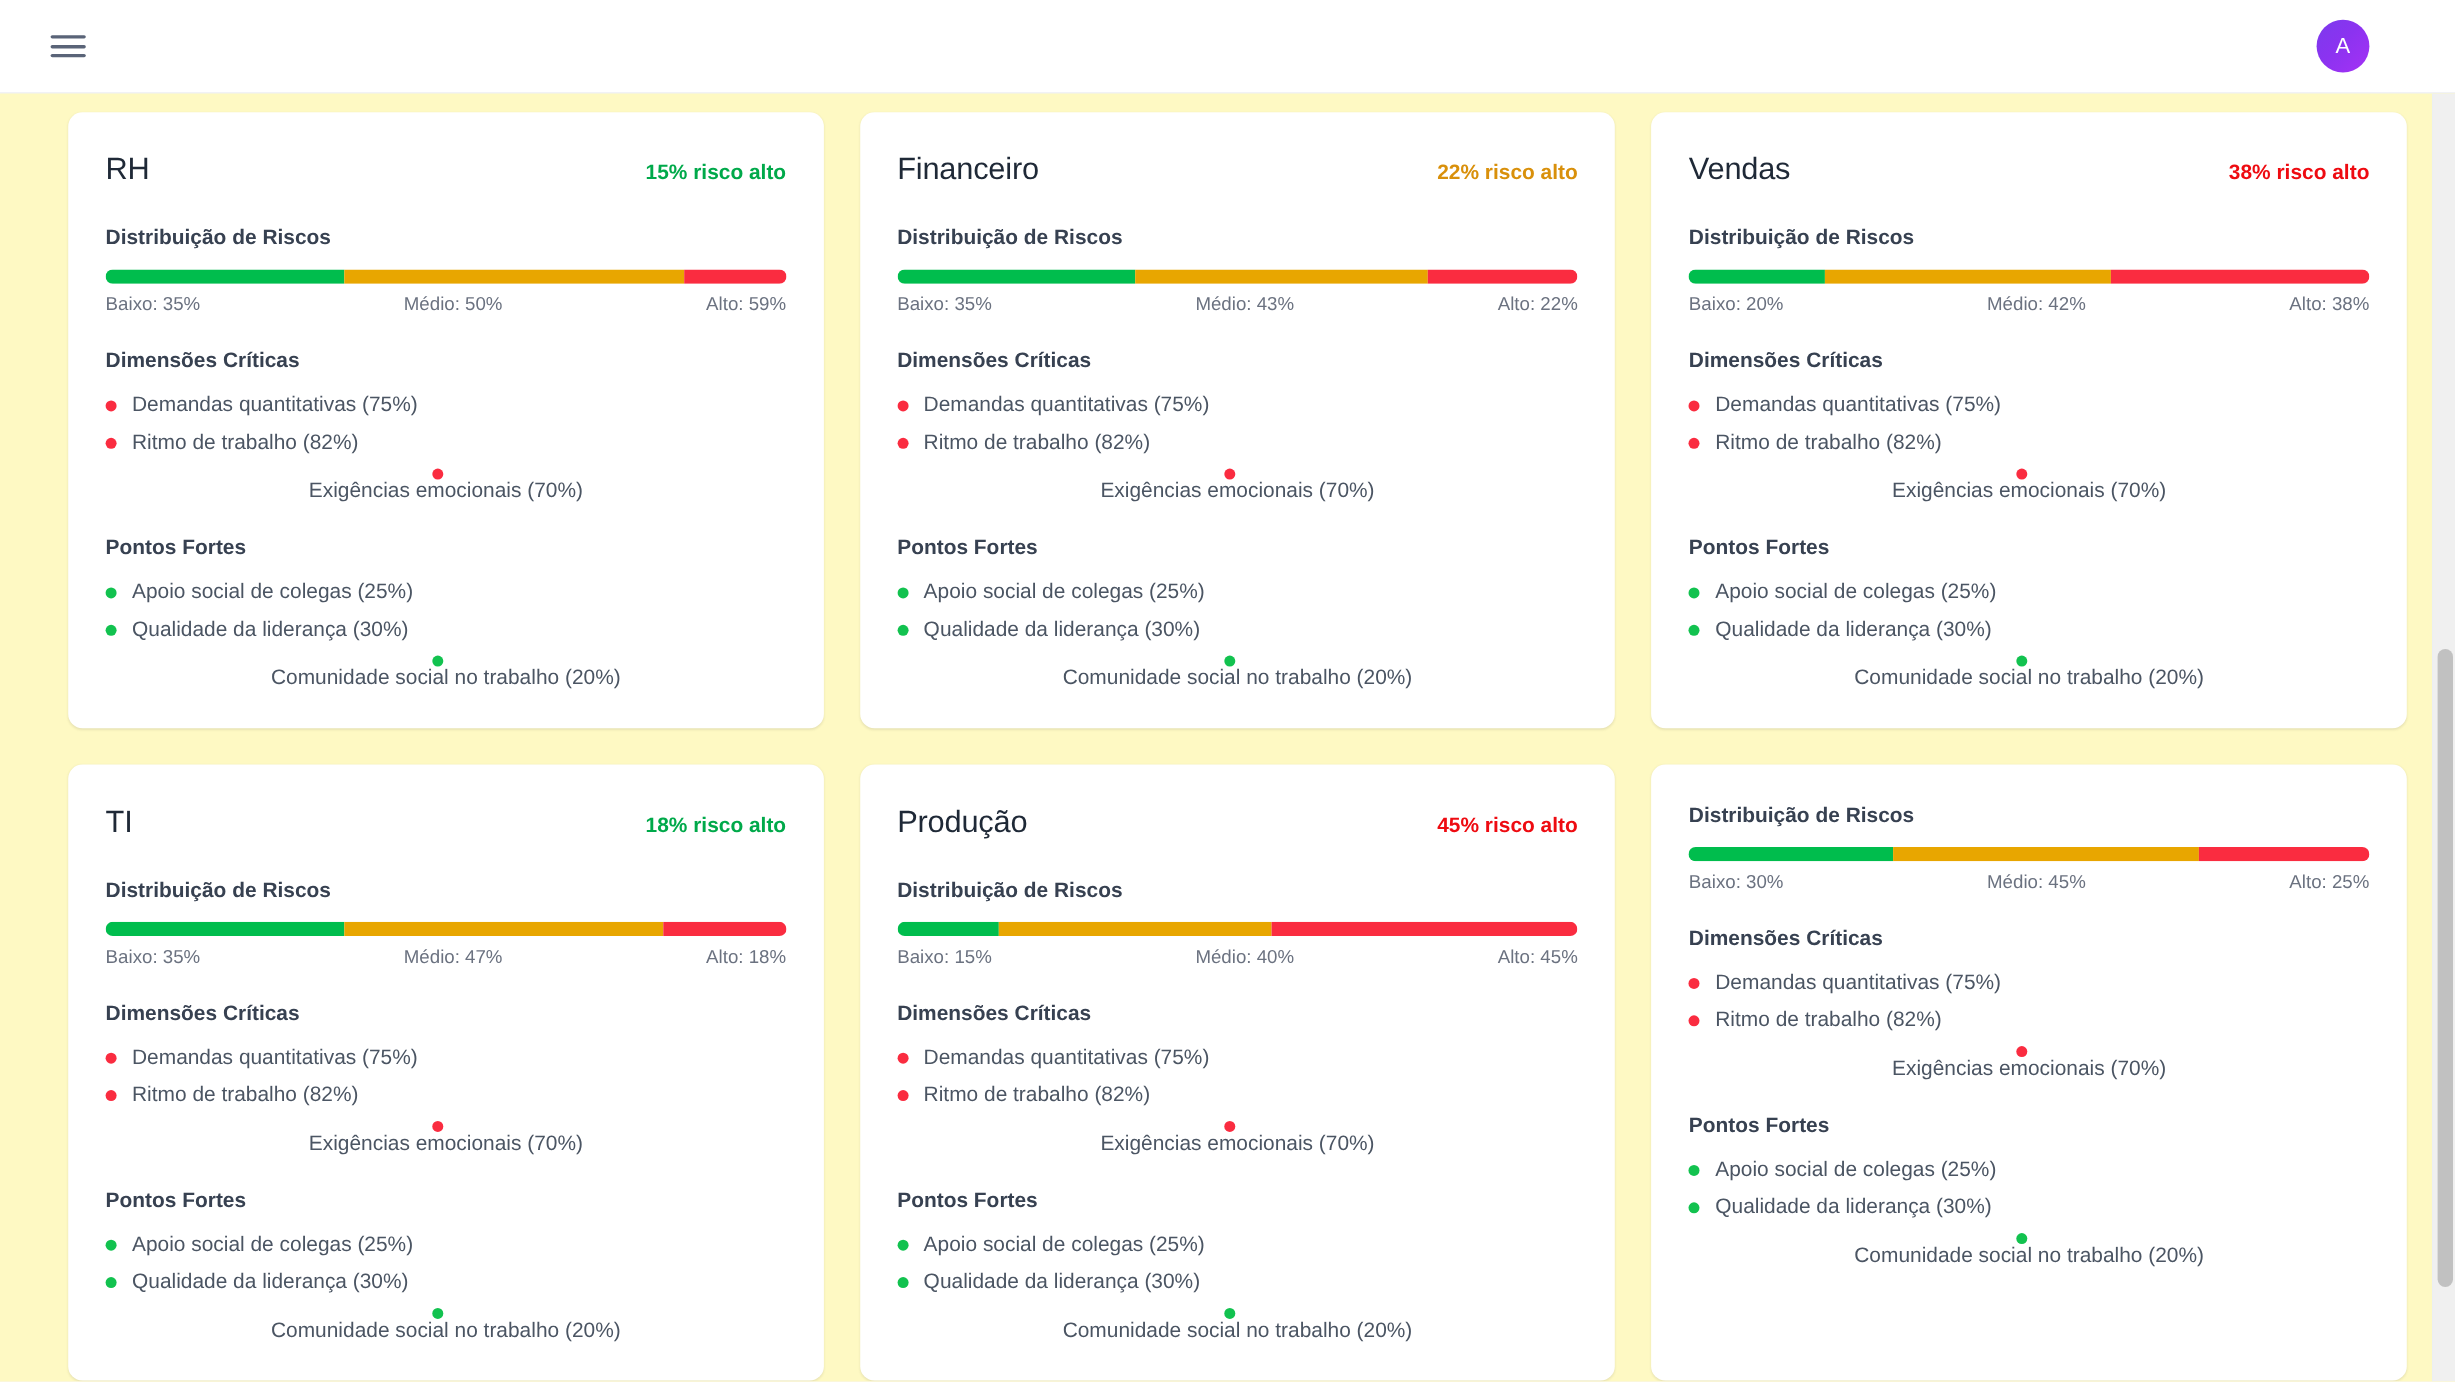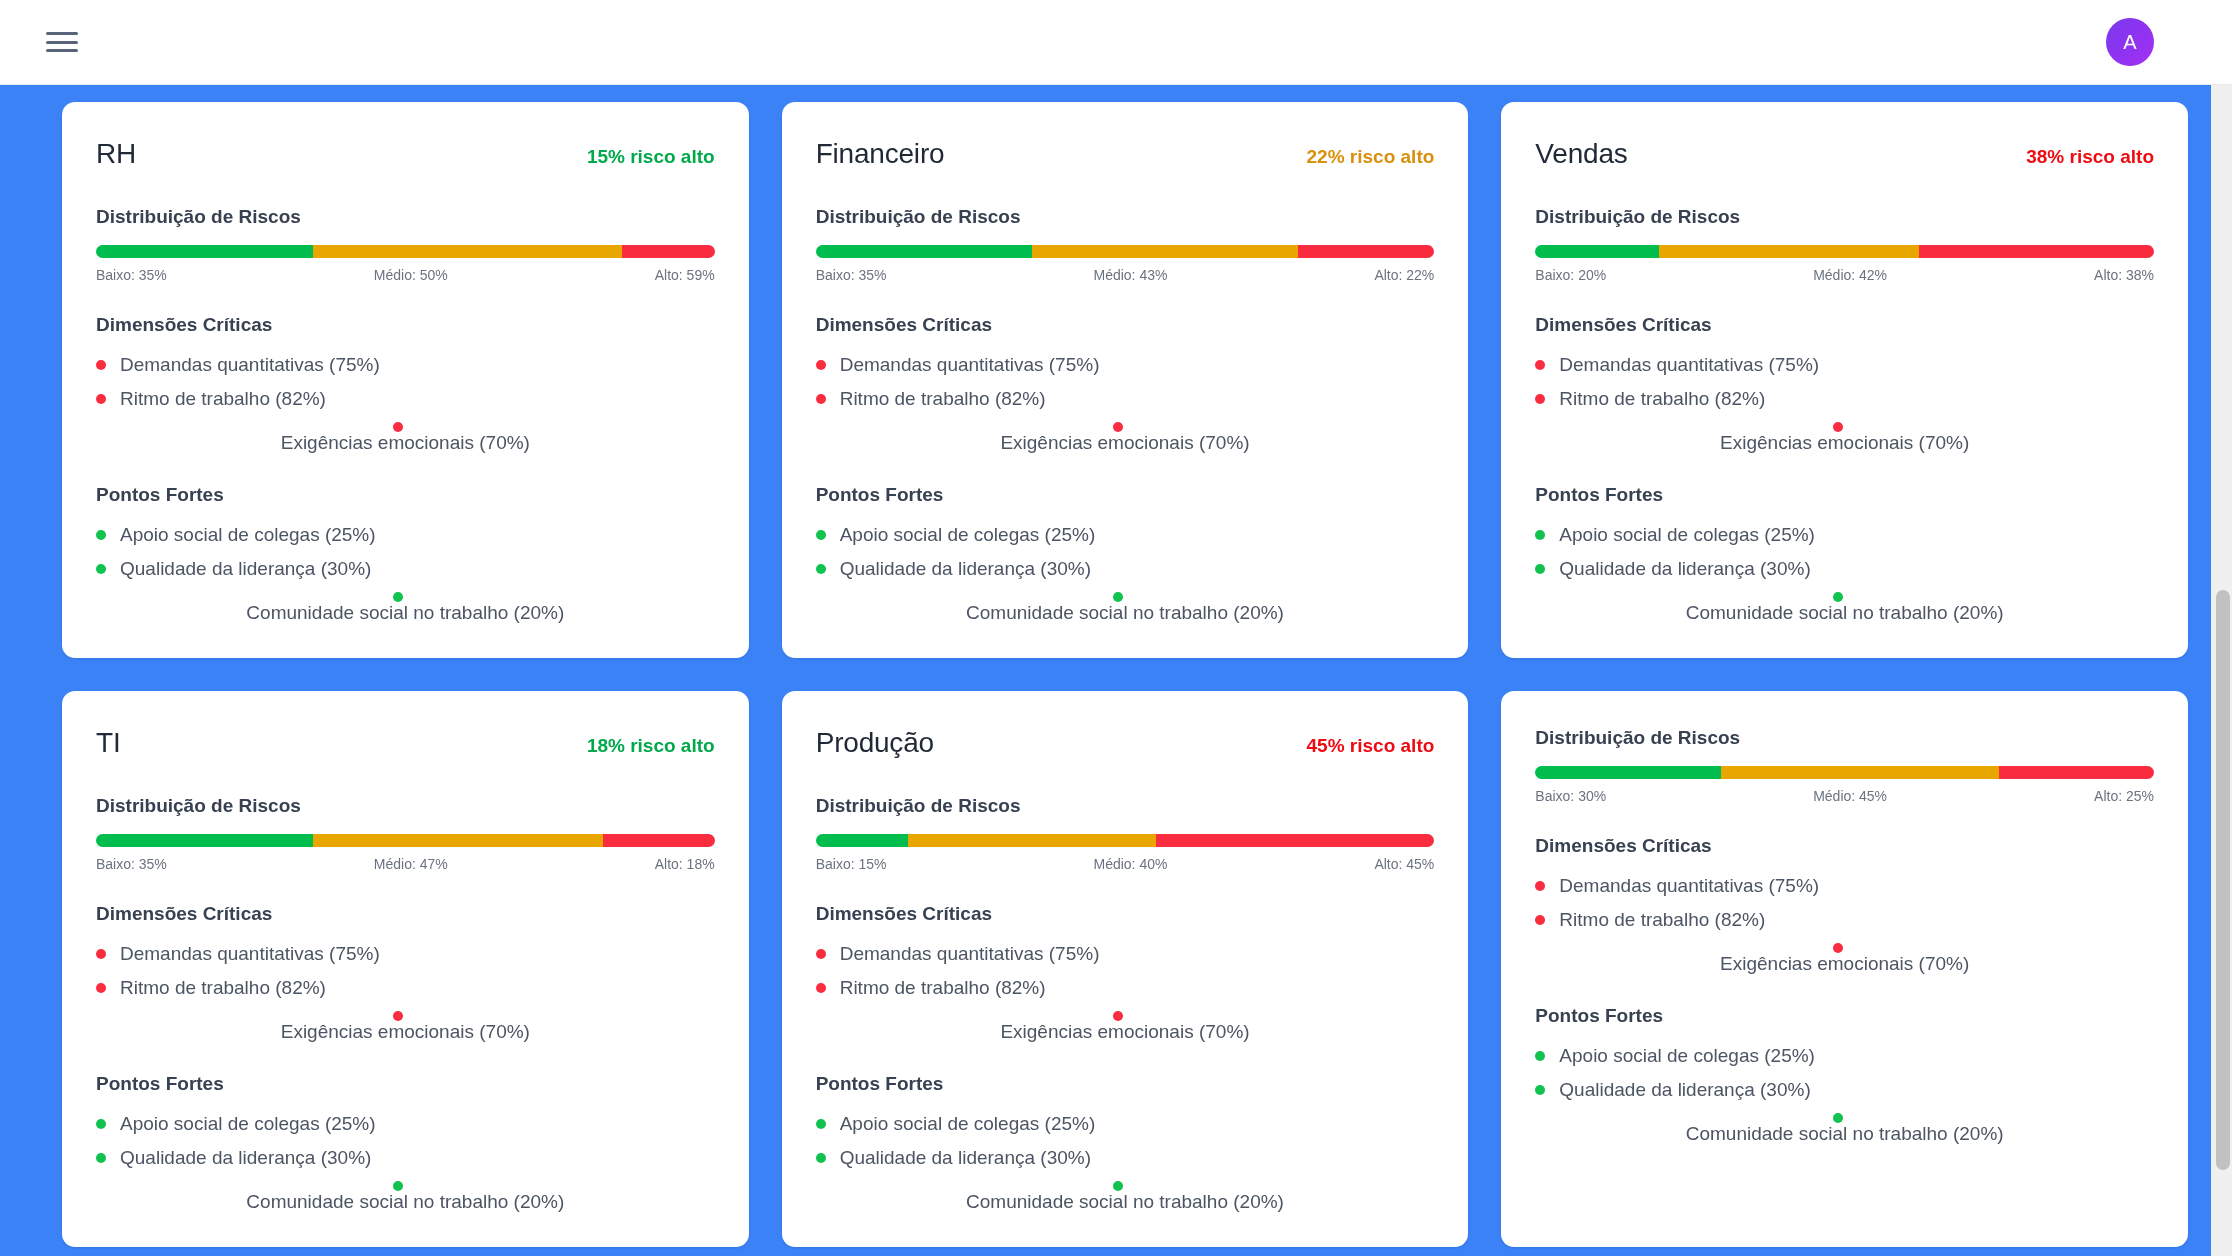--- a/index.html
+++ b/index.html
@@ -62,21 +62,21 @@
     justify-content: center;
     cursor: pointer;
     letter-spacing: .2px;
     margin-right: 40px;
   }
 
   
   .content-wrap {
     position: relative;
     height: calc(1256px - 85px);
-    background: #3b82f6;
+    background: #fef9c3;
     overflow: hidden;
   }
 
   .grid {
     display: grid;
     grid-template-columns: repeat(3, 1fr);
     gap: 33px 33px;
     padding: 17px 44px 40px 62px;
   }
 
@@ -125,21 +125,21 @@
     overflow: hidden;
     margin-bottom: 9px;
   }
   .seg-low  { background: #00bd4d; }
   .seg-mid  { background: #e8a600; }
   .seg-high { background: #fa2c40; }
 
   .bar-legend {
     display: flex;
     justify-content: space-between;
-    font-size: 14px;
+    font-size: 17px;
     color: #6b7280;
     margin-bottom: 31px;
   }
   .bar-legend span { white-space: nowrap; }
 
   
   .blocklist { margin-bottom: 30px; }
   .blocklist:last-child { margin-bottom: 0; }
 
   .bullet-row {

